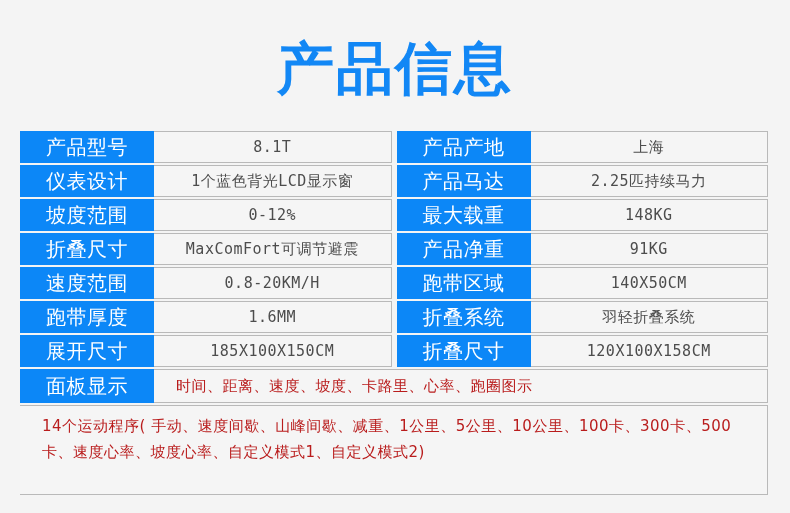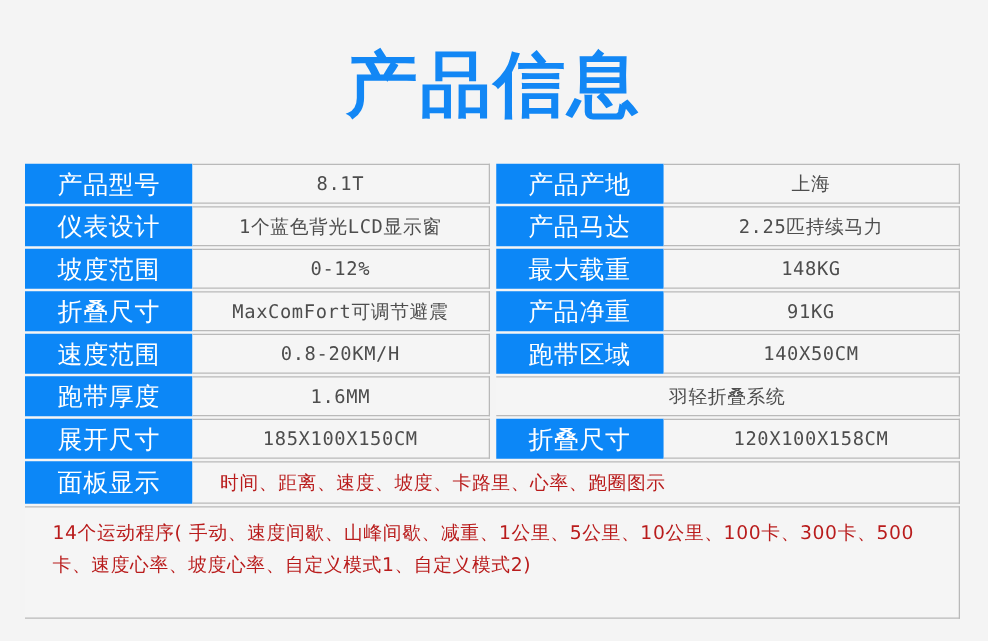--- a/index.html
+++ b/index.html
@@ -189,20 +189,21 @@
         <div class="cell-value">140X50CM</div>
       </div>
     </div>
 
     <div class="spec-row row-h32">
       <div class="half half-left">
         <div class="cell-label">跑带厚度</div>
         <div class="cell-value">1.6MM</div>
       </div>
       <div class="half half-right">
+        <div class="cell-label">折叠系统</div>
         <div class="cell-value">羽轻折叠系统</div>
       </div>
     </div>
 
     <div class="spec-row row-h32">
       <div class="half half-left">
         <div class="cell-label">展开尺寸</div>
         <div class="cell-value">185X100X150CM</div>
       </div>
       <div class="half half-right">

